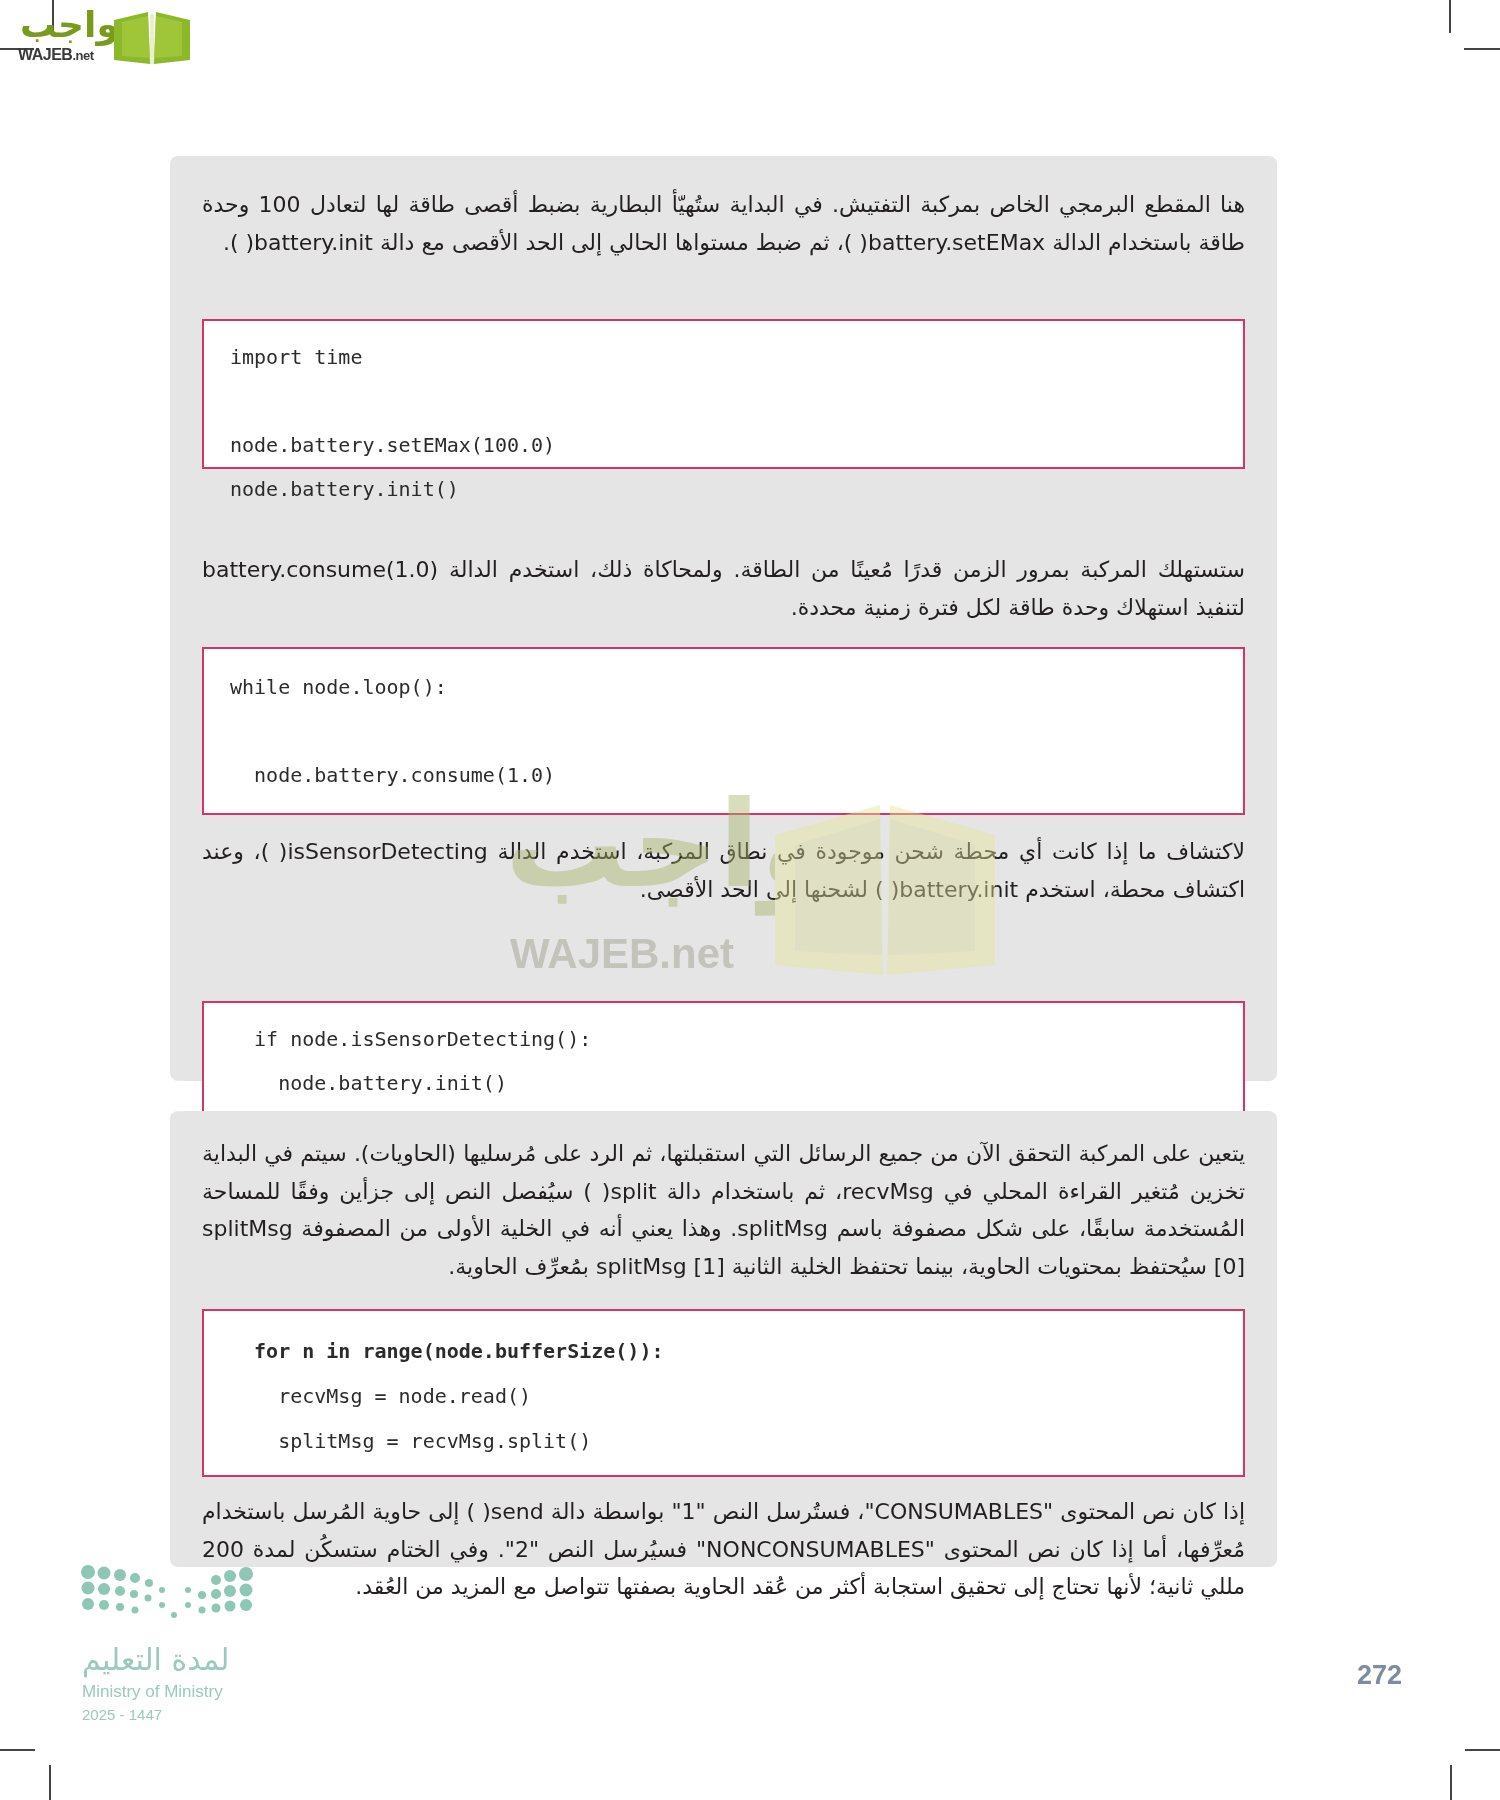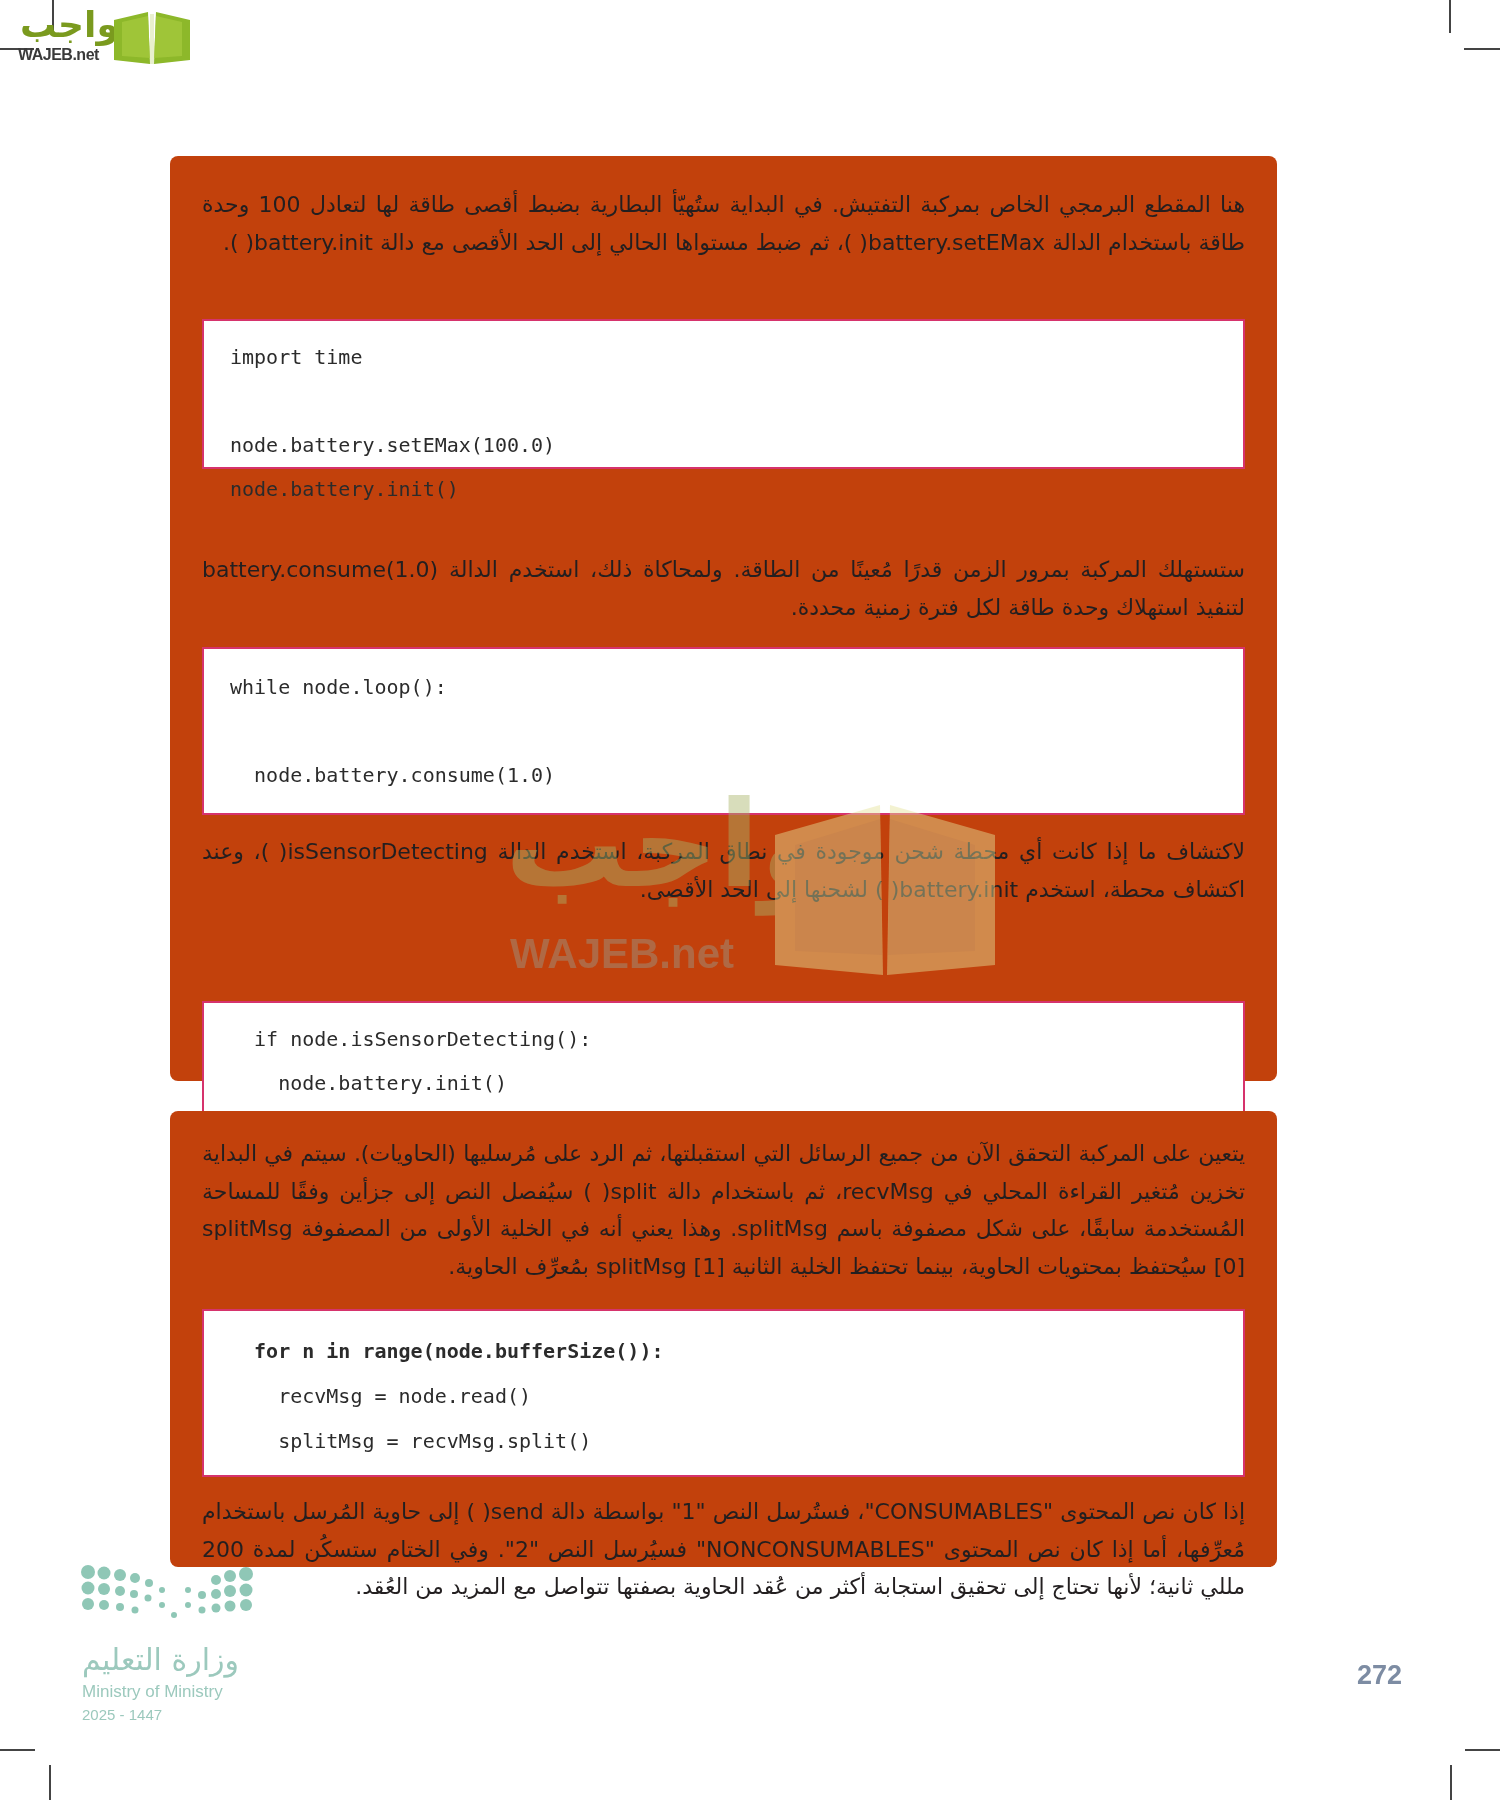--- a/index.html
+++ b/index.html
@@ -6,26 +6,26 @@
   body {
     width: 1500px; height: 1800px; position: relative; overflow: hidden;
     background: #ffffff;
     font-family: "DejaVu Sans", sans-serif;
     color: #231f20;
   }
   .crop { position: absolute; background: #444; }
   .logo { position: absolute; left: 8px; top: 6px; width: 182px; height: 62px; }
   .logo .ar { position: absolute; left: 12px; top: -2px; font-size: 36px; font-weight: bold; color: #7a9a1e; direction: rtl; }
   .logo .en { position: absolute; left: 10px; top: 40px; font-size: 16px; font-weight: bold; color: #3a3a3a; font-family: "Liberation Sans", sans-serif; letter-spacing: -0.5px; }
-  .logo .en small { font-size: 16px; }
+  .logo .en small { font-size: 13px; }
   .logo svg { position: absolute; left: 104px; top: 2px; }
 
   .panel {
     position: absolute; left: 170px; width: 1107px;
-    background: #c2410c; border-radius: 8px;
+    background: #e5e5e5; border-radius: 8px;
   }
   .para {
     position: absolute; left: 32px; right: 32px;
     direction: rtl; text-align: justify; text-align-last: right;
     font-family: "DejaVu Sans", sans-serif;
     font-size: 22px; line-height: 37.5px; color: #231f20;
   }
   .code {
     position: absolute; left: 32px; right: 32px;
     background: #ffffff; border: 2.5px solid #d6336c;
@@ -143,18 +143,18 @@
         <circle cx="138" cy="34" r="5"></circle>
         <circle cx="138" cy="48" r="4.5"></circle>
       <circle cx="152" cy="16" r="6"></circle>
         <circle cx="152" cy="31" r="6"></circle>
         <circle cx="152" cy="46" r="5.5"></circle>
         <circle cx="168" cy="14" r="7"></circle>
         <circle cx="168" cy="30" r="6.5"></circle>
         <circle cx="168" cy="45" r="6"></circle>
     </g>
   </svg>
-  <span class="ar">وزارة التعليم</span>
+  <span class="ar">لمدة التعليم</span>
   <span class="en">Ministry of Ministry</span>
   <span class="yr" style="position:absolute;left:2px;top:146px;text-align:right;">2025 - 1447</span>
 </div>
 
 <div class="pagenum">272</div>
 
 </body></html>

